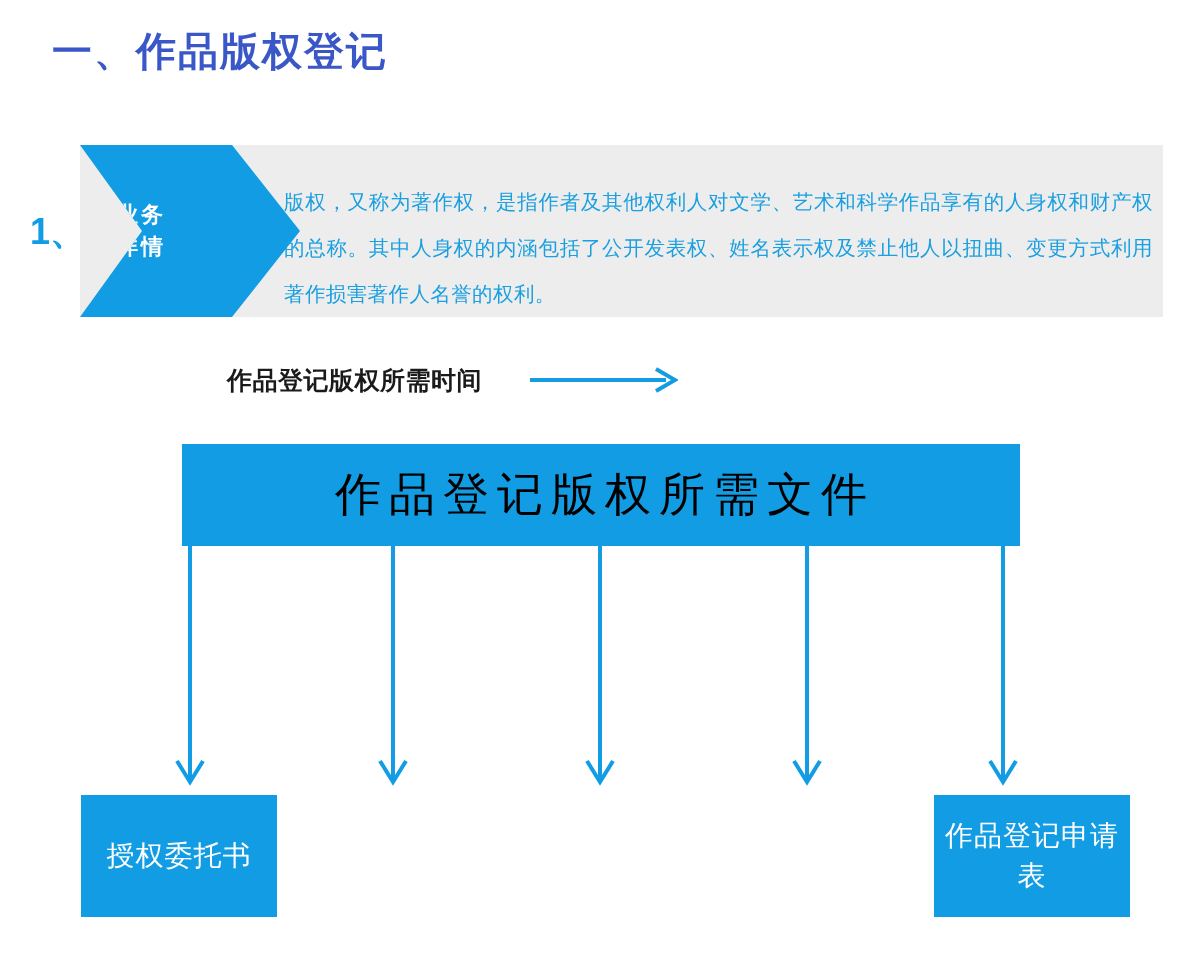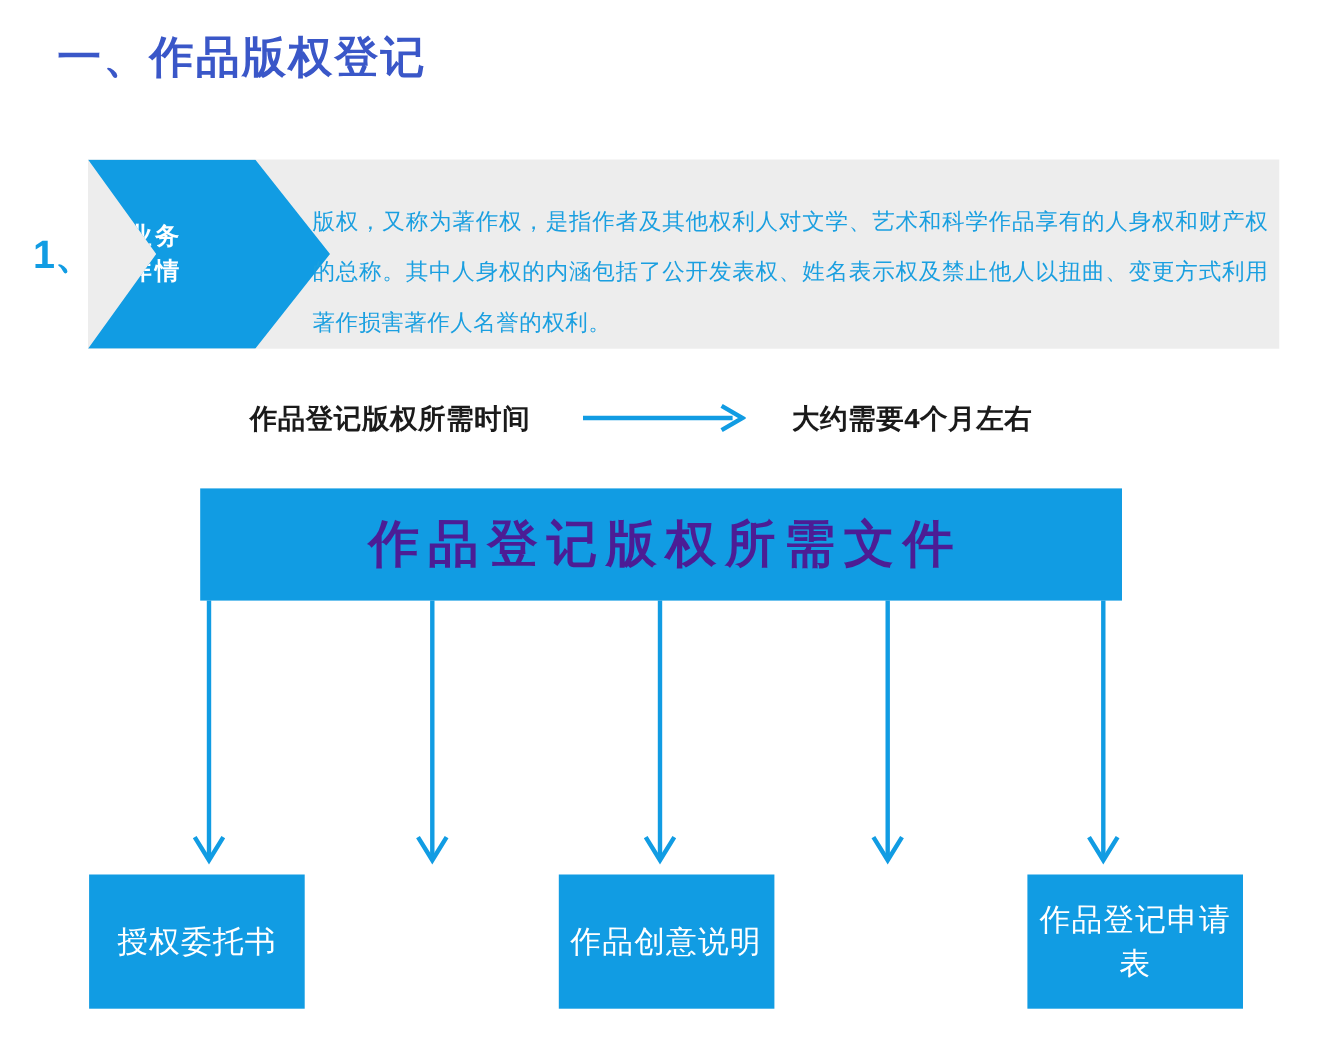--- a/index.html
+++ b/index.html
@@ -125,23 +125,23 @@
     left: 182px;
     top: 444px;
     width: 838px;
     height: 102px;
     background: #119ce3;
     display: flex;
     align-items: center;
     justify-content: center;
   }
   #docs-banner-label {
-    color: #4c1d95;
+    color: #000000;
     font-size: 46px;
-    font-weight: 700;
+    font-weight: 400;
     letter-spacing: 8px;
     text-indent: 8px;
   }
 
   
   #connectors {
     position: absolute;
     left: 0;
     top: 0;
     width: 1200px;
@@ -198,21 +198,20 @@
 </div>
 
 <div id="duration-row">
   <span id="duration-label">作品登记版权所需时间</span>
 
   <svg id="duration-arrow" width="148" height="26" viewBox="0 0 148 26">
     <line x1="0" y1="13" x2="136" y2="13" stroke="#119ce3" stroke-width="4"></line>
     <polyline points="126,2 145,13 126,24" fill="none" stroke="#119ce3" stroke-width="4" stroke-linecap="butt" stroke-linejoin="miter"></polyline>
   </svg>
 
-  <span id="duration-value">大约需要4个月左右</span>
 </div>
 
 <div id="docs-banner">
   <span id="docs-banner-label">作品登记版权所需文件</span>
 </div>
 
 <svg id="connectors" viewBox="0 0 1200 956">
   <g stroke="#119ce3" stroke-width="4" fill="none">
 
     <line x1="190" y1="546" x2="190" y2="780"></line>
@@ -230,18 +229,15 @@
     <line x1="1003" y1="546" x2="1003" y2="780"></line>
     <polyline points="990,761 1003,782 1016,761"></polyline>
   </g>
 </svg>
 
 <div id="doc-boxes">
   <div class="doc-box">
     <span>授权委托书</span>
   </div>
   <div class="doc-box">
-    <span>作品创意说明</span>
-  </div>
-  <div class="doc-box">
     <span>作品登记申请表</span>
   </div>
 </div>
 
 </body></html>

